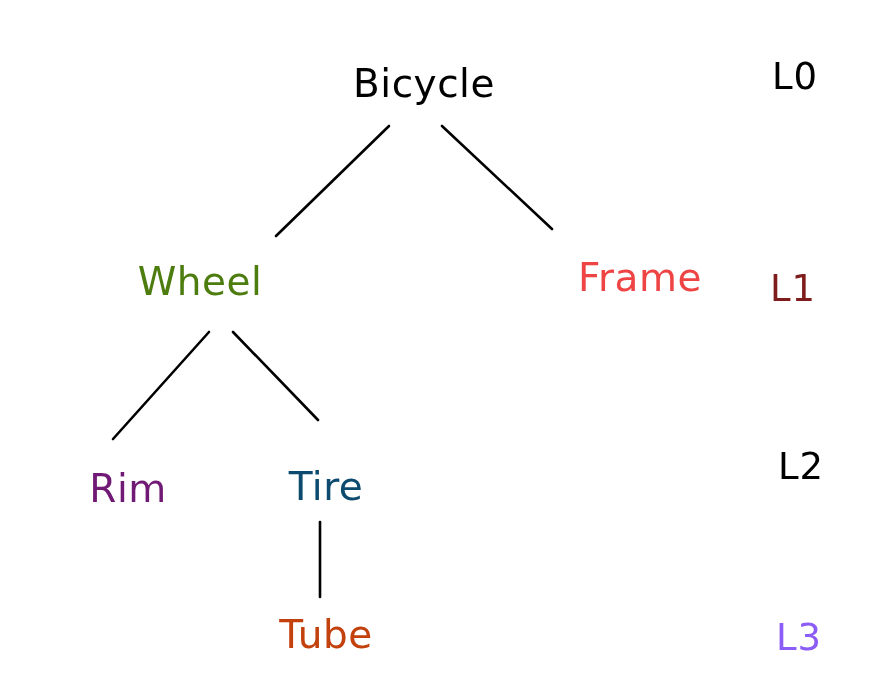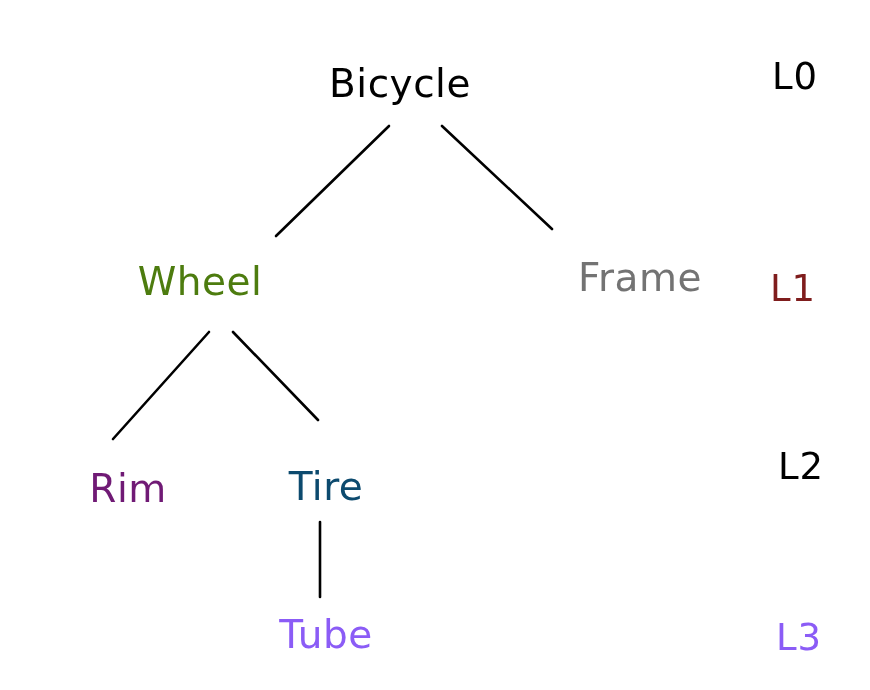--- a/index.html
+++ b/index.html
@@ -54,25 +54,25 @@
 <div id="canvas" style="background: rgb(255, 255, 255);">
 
   <svg id="edges" viewBox="0 0 870 690" width="870" height="690" xmlns="http://www.w3.org/2000/svg">
     <line stroke="#000000" stroke-width="2.6" stroke-linecap="round" x1="389" y1="126" x2="276" y2="236"></line>
     <line stroke="#000000" stroke-width="2.6" stroke-linecap="round" x1="442" y1="126" x2="552" y2="229"></line>
     <line stroke="#000000" stroke-width="2.6" stroke-linecap="round" x1="209" y1="332" x2="113" y2="439"></line>
     <line stroke="#000000" stroke-width="2.6" stroke-linecap="round" x1="233" y1="332" x2="318" y2="420"></line>
     <line stroke="#000000" stroke-width="2.6" stroke-linecap="round" x1="320" y1="522" x2="320" y2="597"></line>
   </svg>
 
-  <div class="node-label" style="left: 400px; top: 83px; color: rgb(0, 0, 0);">Bicycle</div>
+  <div class="node-label" style="left: 424px; top: 83px; color: rgb(0, 0, 0);">Bicycle</div>
   <div class="node-label" style="left: 200px; top: 281px; color: #4d7c0f;">Wheel</div>
-  <div class="node-label" style="left: 640px; top: 277px; color: #737373;">Frame</div>
+  <div class="node-label" style="left: 640px; top: 277px; color: #ef4444;">Frame</div>
   <div class="node-label" style="left: 128px; top: 488px; color: #701a75;">Rim</div>
   <div class="node-label" style="left: 326px; top: 486px; color: #0c4a6e;">Tire</div>
-  <div class="node-label" style="left: 326px; top: 634px; color: #8b5cf6;">Tube</div>
+  <div class="node-label" style="left: 326px; top: 634px; color: #c2410c;">Tube</div>
 
   <div class="level-label" style="left: 795px; top: 76px; color: rgb(0, 0, 0);">L0</div>
   <div class="level-label" style="left: 793px; top: 288px; color: #7f1d1d;">L1</div>
   <div class="level-label" style="left: 801px; top: 466px; color: rgb(0, 0, 0);">L2</div>
   <div class="level-label" style="left: 799px; top: 637px; color: #8b5cf6;">L3</div>
 
 </div>
 
 </body></html>

